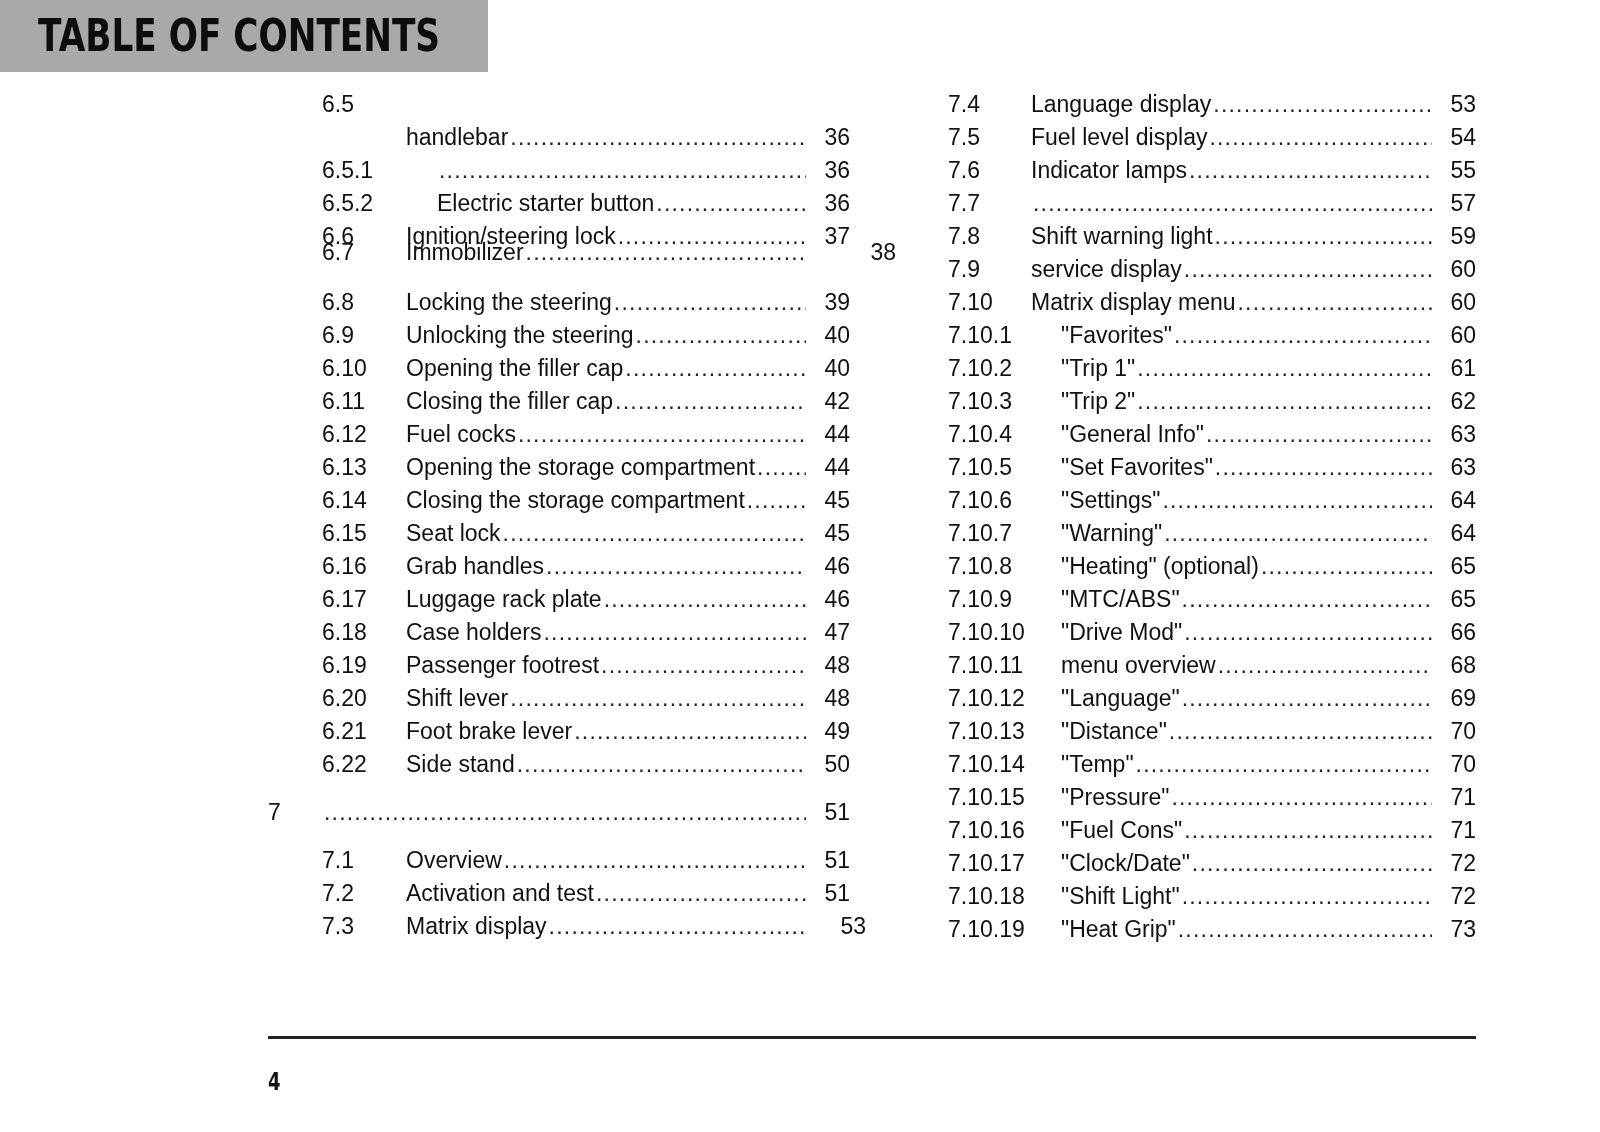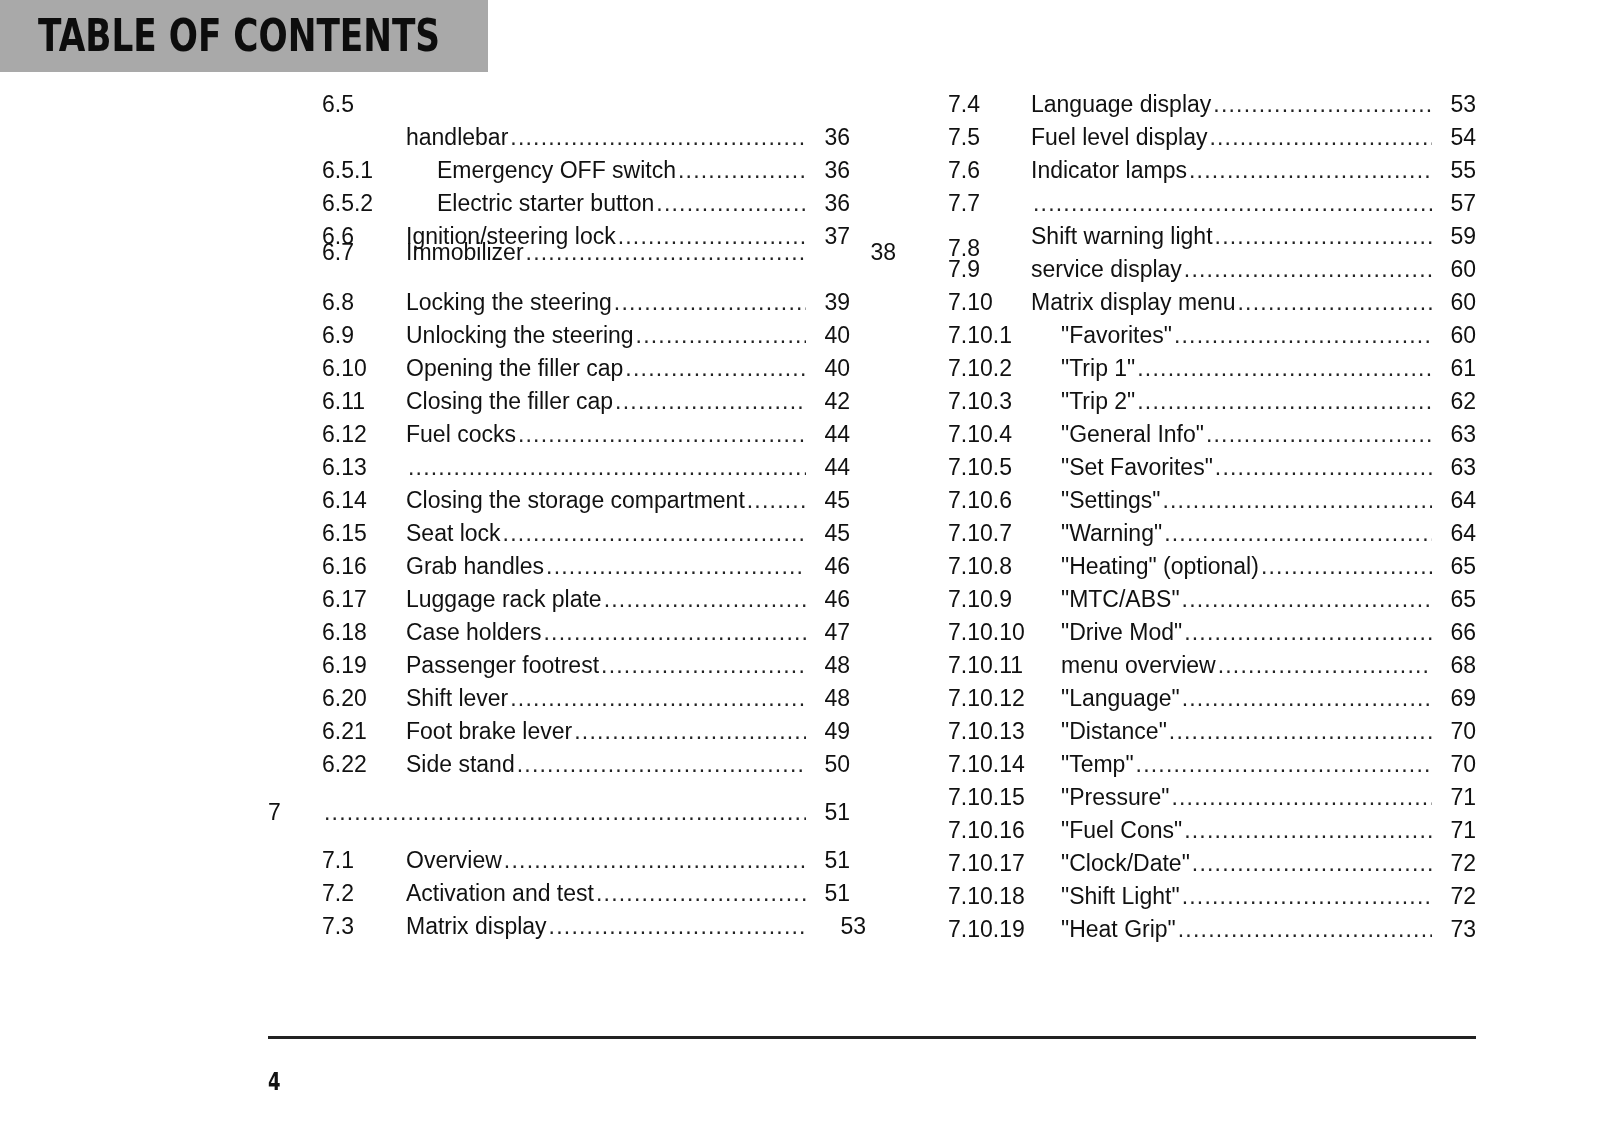--- a/index.html
+++ b/index.html
@@ -35,21 +35,20 @@
       <span class="num" style="left: 322px;"></span>
       <span class="title-wrap" style="left: 406px; width: 400px;">
         <span class="title-text">handlebar</span>
         <span class="leader">........................................................................................................................</span>
       </span>
       <span class="page">36</span>
     </div>
     <div class="row" style="left: 0px; top: 154px; width: 850px;">
       <span class="num" style="left: 322px;">6.5.1</span>
       <span class="title-wrap" style="left: 437px; width: 369px;">
-        <span class="title-text">Emergency OFF switch</span>
         <span class="leader">........................................................................................................................</span>
       </span>
       <span class="page">36</span>
     </div>
     <div class="row" style="left: 0px; top: 187px; width: 850px;">
       <span class="num" style="left: 322px;">6.5.2</span>
       <span class="title-wrap" style="left: 437px; width: 369px;">
         <span class="title-text">Electric starter button</span>
         <span class="leader">........................................................................................................................</span>
       </span>
@@ -107,20 +106,21 @@
       <span class="num" style="left: 322px;">6.12</span>
       <span class="title-wrap" style="left: 406px; width: 400px;">
         <span class="title-text">Fuel cocks</span>
         <span class="leader">........................................................................................................................</span>
       </span>
       <span class="page">44</span>
     </div>
     <div class="row" style="left: 0px; top: 451px; width: 850px;">
       <span class="num" style="left: 322px;">6.13</span>
       <span class="title-wrap" style="left: 406px; width: 400px;">
+        <span class="title-text">Opening the storage compartment</span>
         <span class="leader">........................................................................................................................</span>
       </span>
       <span class="page">44</span>
     </div>
     <div class="row" style="left: 0px; top: 484px; width: 850px;">
       <span class="num" style="left: 322px;">6.14</span>
       <span class="title-wrap" style="left: 406px; width: 400px;">
         <span class="title-text">Closing the storage compartment</span>
         <span class="leader">........................................................................................................................</span>
       </span>
@@ -248,21 +248,21 @@
       <span class="page">55</span>
     </div>
     <div class="row" style="left: 0px; top: 187px; width: 1476px;">
       <span class="num" style="left: 948px;">7.7</span>
       <span class="title-wrap" style="left: 1031px; width: 401px;">
         <span class="leader">........................................................................................................................</span>
       </span>
       <span class="page">57</span>
     </div>
     <div class="row" style="left: 0px; top: 220px; width: 1476px;">
-      <span class="num" style="left: 948px; margin-top: 12px;">7.8</span>
+      <span class="num" style="left: 948px;">7.8</span>
       <span class="title-wrap" style="left: 1031px; width: 401px;">
         <span class="title-text">Shift warning light</span>
         <span class="leader">........................................................................................................................</span>
       </span>
       <span class="page">59</span>
     </div>
     <div class="row" style="left: 0px; top: 253px; width: 1476px;">
       <span class="num" style="left: 948px;">7.9</span>
       <span class="title-wrap" style="left: 1031px; width: 401px;">
         <span class="title-text">service display</span>

